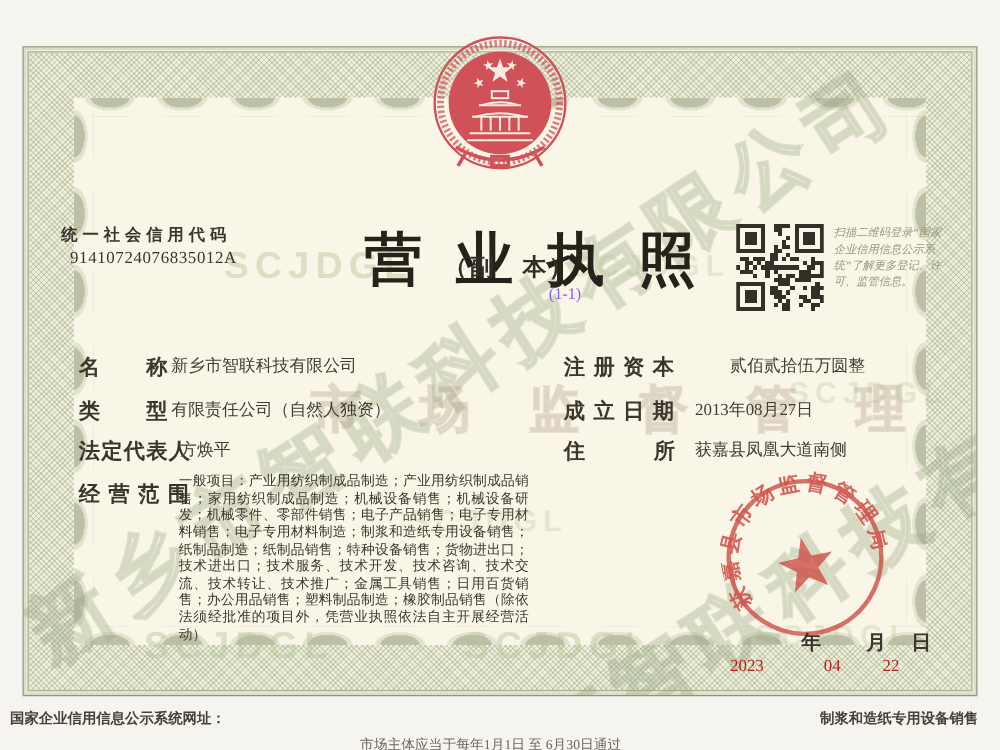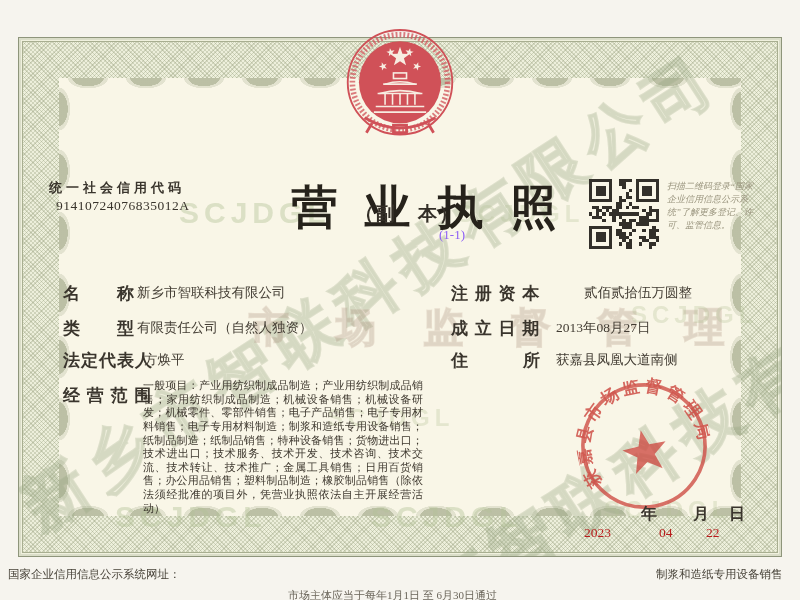--- a/index.html
+++ b/index.html
@@ -79,21 +79,21 @@
     -webkit-text-stroke:1.5px rgba(172,140,122,.22);
   }
   .wm-code {
     position:absolute; font-family:"Liberation Sans",sans-serif; font-weight:bold;
     font-size:30px; letter-spacing:5px; color:rgba(178,192,150,.42); white-space:nowrap;
   }
   .wm-code.small { font-size:24px; color:rgba(178,192,150,.30); }
 
   
   .footer-left, .footer-right {
-    position:absolute; font-size:11.5px; font-weight:normal; color:#474238;
+    position:absolute; font-size:11.5px; font-weight:bold; color:#474238;
   }
   .footer-center { position:absolute; font-size:11px; color:#6b665b; }
 
   .seal-wrap { position:absolute; left:558px; top:341px; width:134px; height:134px; transform:rotate(-12deg); opacity:.9; }
   .qr-box { position:absolute; left:570px; top:141px; width:70px; height:70px; }
 </style>
 </head>
 <body>
 
 <div class="cert">

